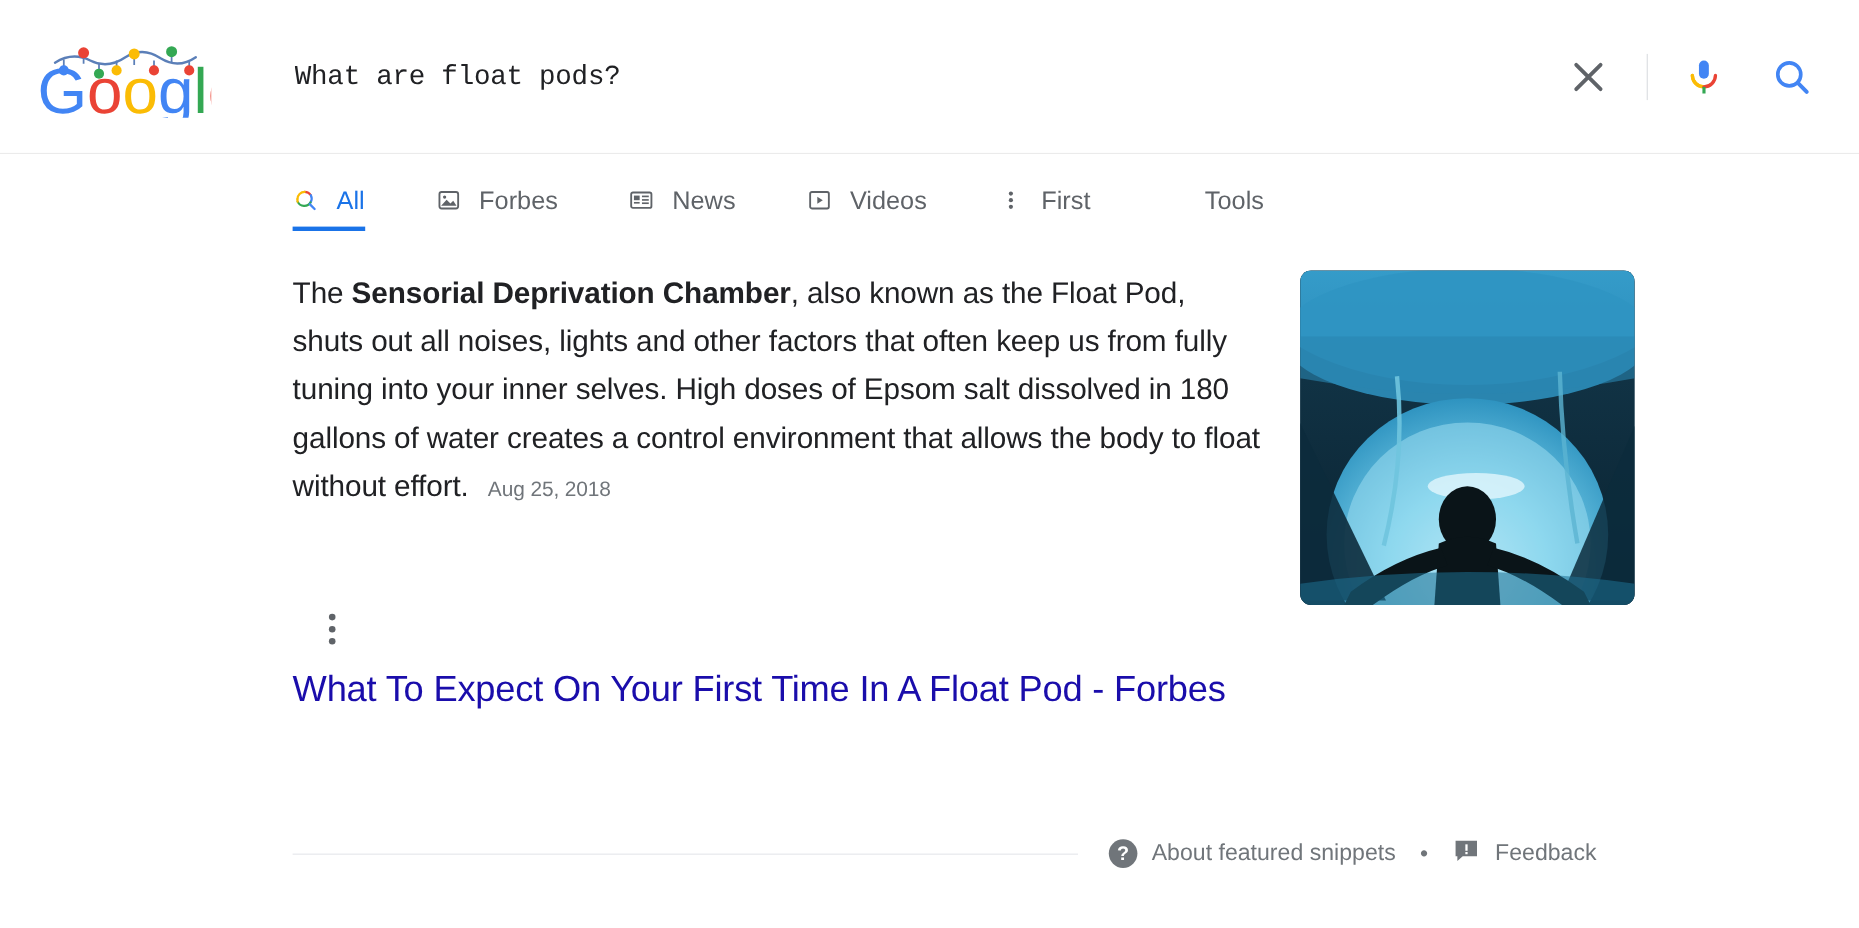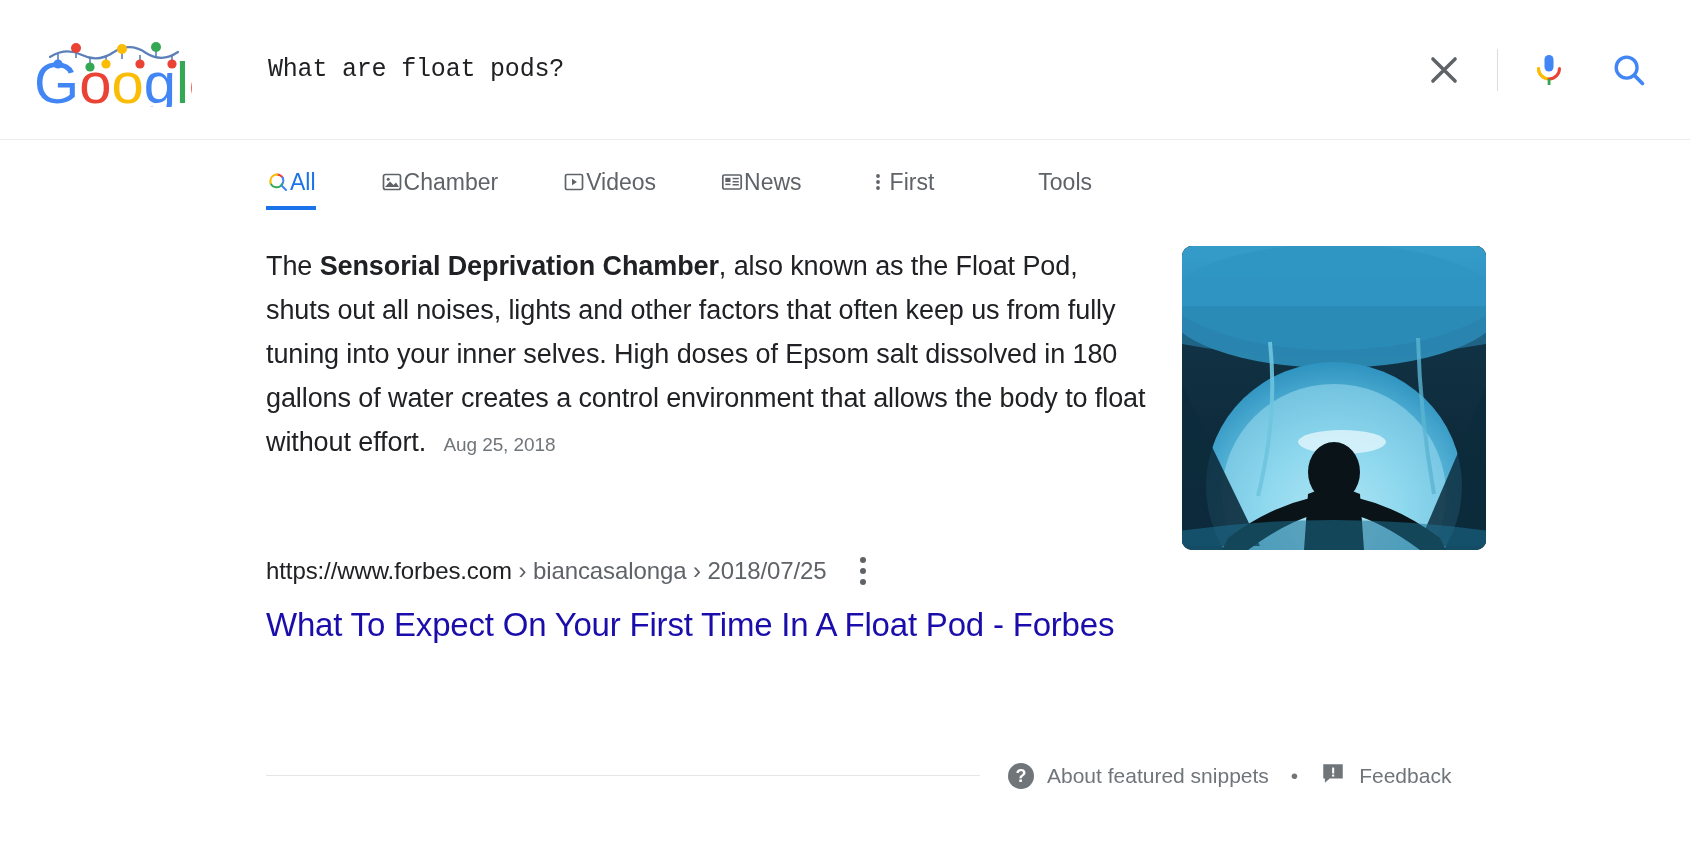--- a/index.html
+++ b/index.html
@@ -74,21 +74,21 @@
   .nav {
     height: 82px;
     padding-left: 266px;
     display: flex;
     align-items: flex-start;
     position: relative;
   }
   .tab {
     display: flex;
     align-items: center;
-    gap: 0;
+    gap: 16px;
     height: 62px;
     padding-top: 22px;
     margin-right: 64px;
     color: #5f6368;
     font-size: 23px;
     cursor: pointer;
     position: relative;
     white-space: nowrap;
   }
   .tab .tab-label { line-height: 1; }
@@ -306,50 +306,50 @@
 
 
   <div class="tab">
     <span class="tab-icon">
       <svg width="24" height="24" viewBox="0 0 24 24">
         <rect x="3.5" y="4.5" width="17" height="15" rx="2" stroke="#5f6368" stroke-width="1.7" fill="none"></rect>
         <circle cx="8.2" cy="9.2" r="1.5" fill="#5f6368"></circle>
         <path d="M5 17 L10 11.5 L13.5 15 L16 12.5 L19 17 Z" fill="#5f6368"></path>
       </svg>
     </span>
-    <span class="tab-label">Chamber</span>
-  </div>
-
-  <div class="tab">
-    <span class="tab-icon">
-      <svg width="24" height="24" viewBox="0 0 24 24">
-        <rect x="3.5" y="4.5" width="17" height="15" rx="1.6" stroke="#5f6368" stroke-width="1.7" fill="none"></rect>
-        <path d="M10 8.8 L15 12 L10 15.2 Z" fill="#5f6368"></path>
-      </svg>
-    </span>
-    <span class="tab-label">Videos</span>
+    <span class="tab-label">Forbes</span>
   </div>
 
   <div class="tab">
     <span class="tab-icon">
       <svg width="24" height="24" viewBox="0 0 24 24">
         <rect x="2.8" y="5" width="18.4" height="14" rx="1.6" stroke="#5f6368" stroke-width="1.7" fill="none"></rect>
         <rect x="5.3" y="7.8" width="5.2" height="4.2" fill="#5f6368"></rect>
         <rect x="5.3" y="13.6" width="5.2" height="1.5" fill="#5f6368"></rect>
         <rect x="12.6" y="7.8" width="6.2" height="1.5" fill="#5f6368"></rect>
         <rect x="12.6" y="11" width="6.2" height="1.5" fill="#5f6368"></rect>
         <rect x="12.6" y="14" width="6.2" height="1.5" fill="#5f6368"></rect>
       </svg>
     </span>
     <span class="tab-label">News</span>
   </div>
 
   <div class="tab">
     <span class="tab-icon">
       <svg width="24" height="24" viewBox="0 0 24 24">
+        <rect x="3.5" y="4.5" width="17" height="15" rx="1.6" stroke="#5f6368" stroke-width="1.7" fill="none"></rect>
+        <path d="M10 8.8 L15 12 L10 15.2 Z" fill="#5f6368"></path>
+      </svg>
+    </span>
+    <span class="tab-label">Videos</span>
+  </div>
+
+  <div class="tab">
+    <span class="tab-icon">
+      <svg width="24" height="24" viewBox="0 0 24 24">
         <circle cx="12" cy="6" r="1.9" fill="#5f6368"></circle>
         <circle cx="12" cy="12" r="1.9" fill="#5f6368"></circle>
         <circle cx="12" cy="18" r="1.9" fill="#5f6368"></circle>
       </svg>
     </span>
     <span class="tab-label">First</span>
   </div>
 
   <div class="tab tools">
     <span class="tab-label">Tools</span>
@@ -357,23 +357,20 @@
 </div>
 
 <div class="main">
   <div class="result-col">
 
     <div class="snippet">
       <span>The </span><b>Sensorial Deprivation Chamber</b><span>, also known as the Float Pod, shuts out all noises, lights and other factors that often keep us from fully tuning into your inner selves. High doses of Epsom salt dissolved in 180 gallons of water creates a control environment that allows the body to float without effort. </span><span class="snippet-date">Aug 25, 2018</span>
     </div>
 
     <div class="url-row">
-      <div class="url-text">
-        <span>https://www.forbes.com</span><span class="path"> › biancasalonga › 2018/07/25</span>
-      </div>
       <div class="dots-btn">
         <span></span>
         <span></span>
         <span></span>
       </div>
     </div>
 
     <div class="result-title">What To Expect On Your First Time In A Float Pod - Forbes</div>
   </div>
 

